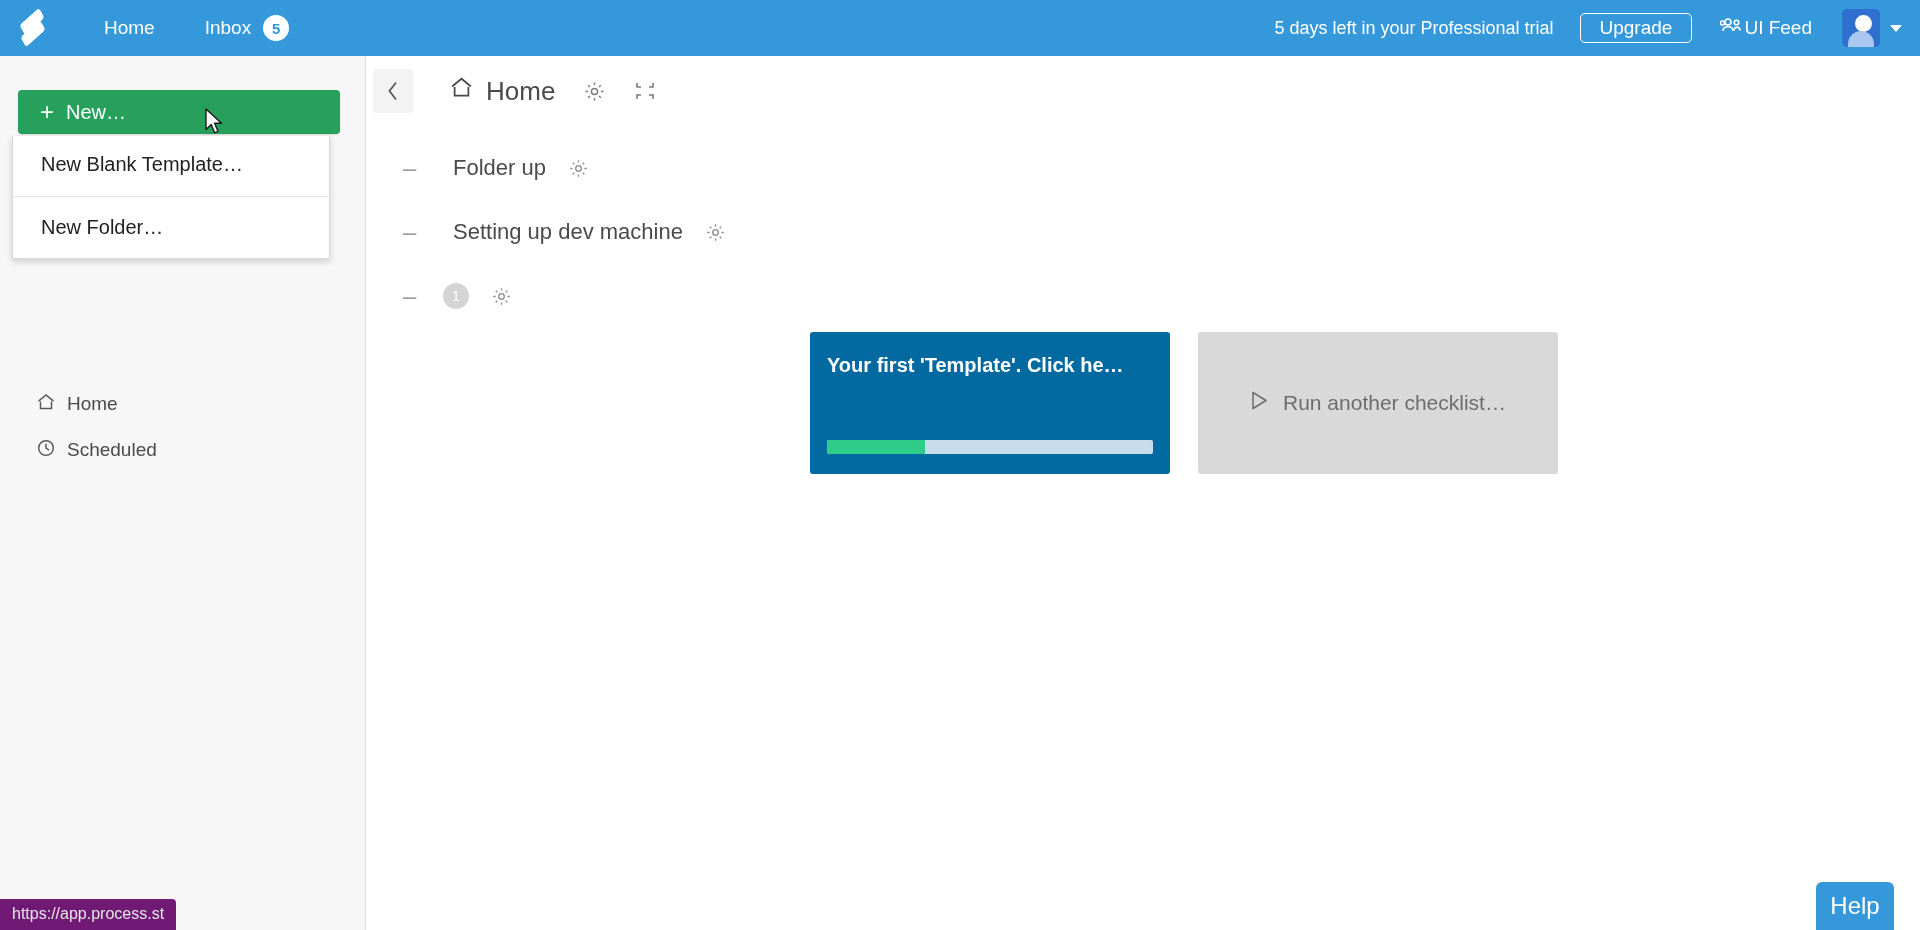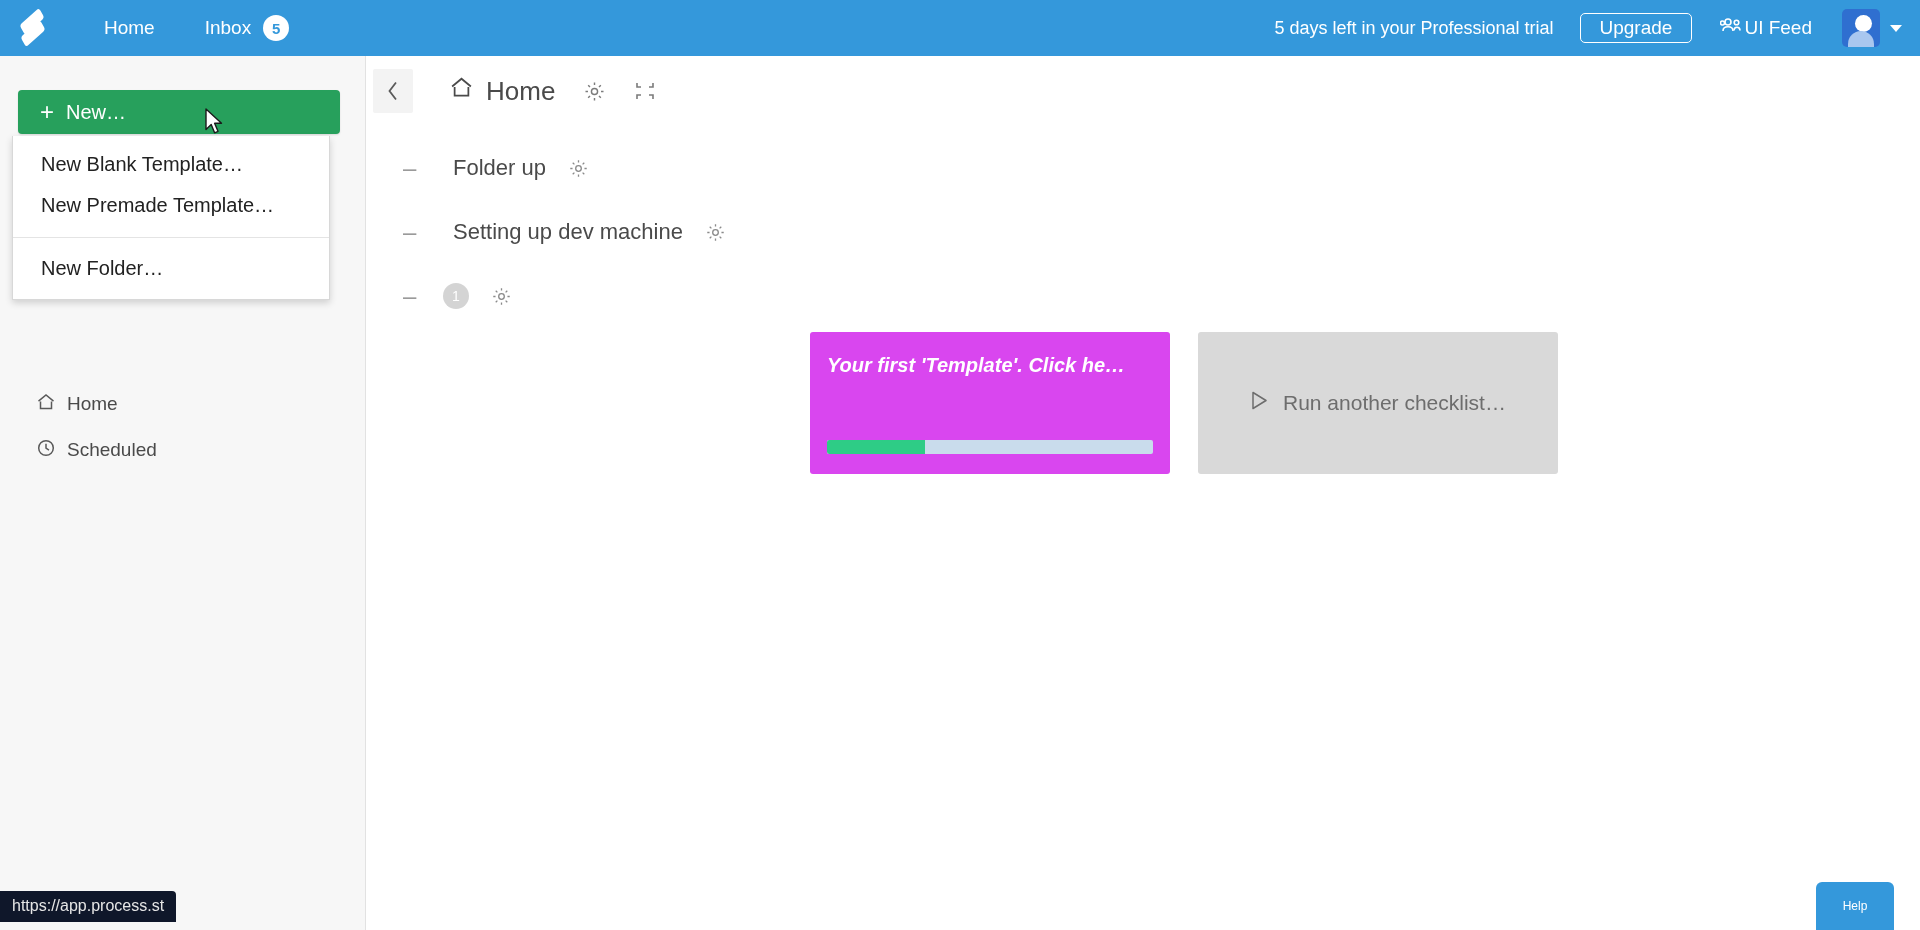--- a/index.html
+++ b/index.html
@@ -188,56 +188,56 @@
   }
 
   .cards-row {
     display: flex; gap: 28px; padding-left: 443px; margin-top: 4px;
   }
   .card {
     width: 360px; height: 142px;
     border-radius: 3px; position: relative;
     cursor: pointer; overflow: hidden;
   }
-  .card.active { background: #d946ef; font-style: italic; }
+  .card.active { background: #0369a1; }
   .card.ghost  { background: #d9d9d9; }
   .card-title {
     position: absolute; left: 17px; top: 22px; right: 14px;
     color: #ffffff; font-size: 20px; font-weight: bold;
     white-space: nowrap; overflow: hidden; text-overflow: ellipsis;
   }
   .progress-track {
     position: absolute; left: 17px; right: 17px; bottom: 20px;
     height: 14px; border-radius: 2px; background: #c9dcec;
     overflow: hidden;
   }
   .progress-fill { height: 100%; background: #2ecc86; border-radius: 2px 0 0 2px; }
   .ghost-label {
     position: absolute; inset: 0;
     display: flex; align-items: center; justify-content: center;
     gap: 14px; color: #6d6d6d; font-size: 21px;
   }
 
   
   .status-url {
-    position: absolute; left: 0; bottom: 8px;
-    background: #0f172a; color: #e6e6e6;
+    position: absolute; left: 0; bottom: 0;
+    background: #701a75; color: #e6e6e6;
     font-size: 16px; padding: 6px 12px 7px 12px;
     border-top-right-radius: 4px;
     z-index: 70; white-space: nowrap;
   }
 
   
   .help-btn {
     position: absolute; right: 26px; bottom: 0;
     width: 78px; height: 48px;
     background: #3498db; color: #ffffff;
     border-radius: 6px 6px 0 0;
     display: flex; align-items: center; justify-content: center;
-    font-size: 12px; cursor: pointer;
+    font-size: 24px; cursor: pointer;
     z-index: 65;
   }
 </style>
 </head>
 <body>
 
 <div id="app">
 
   <div class="topbar">
     <div class="logo">
@@ -306,21 +306,20 @@
             <path d="M10 5.8V10.2l3 1.9"></path>
           </svg>
         </span>
         <span>Scheduled</span>
       </div>
     </div>
   </div>
 
   <div class="dropdown">
     <div class="menu-item">New Blank Template…</div>
-    <div class="menu-item">New Premade Template…</div>
     <div class="menu-sep"></div>
     <div class="menu-item">New Folder…</div>
   </div>
 
   <div class="cursor">
     <svg width="22" height="30" viewBox="0 0 22 30">
       <path d="M1 1 L1 21.5 L6.2 16.6 L9.6 24.8 L13 23.3 L9.6 15.3 L16.5 15.3 Z" fill="#ffffff" stroke="#1a1a1a" stroke-width="1.4" stroke-linejoin="round"></path>
     </svg>
   </div>
 

